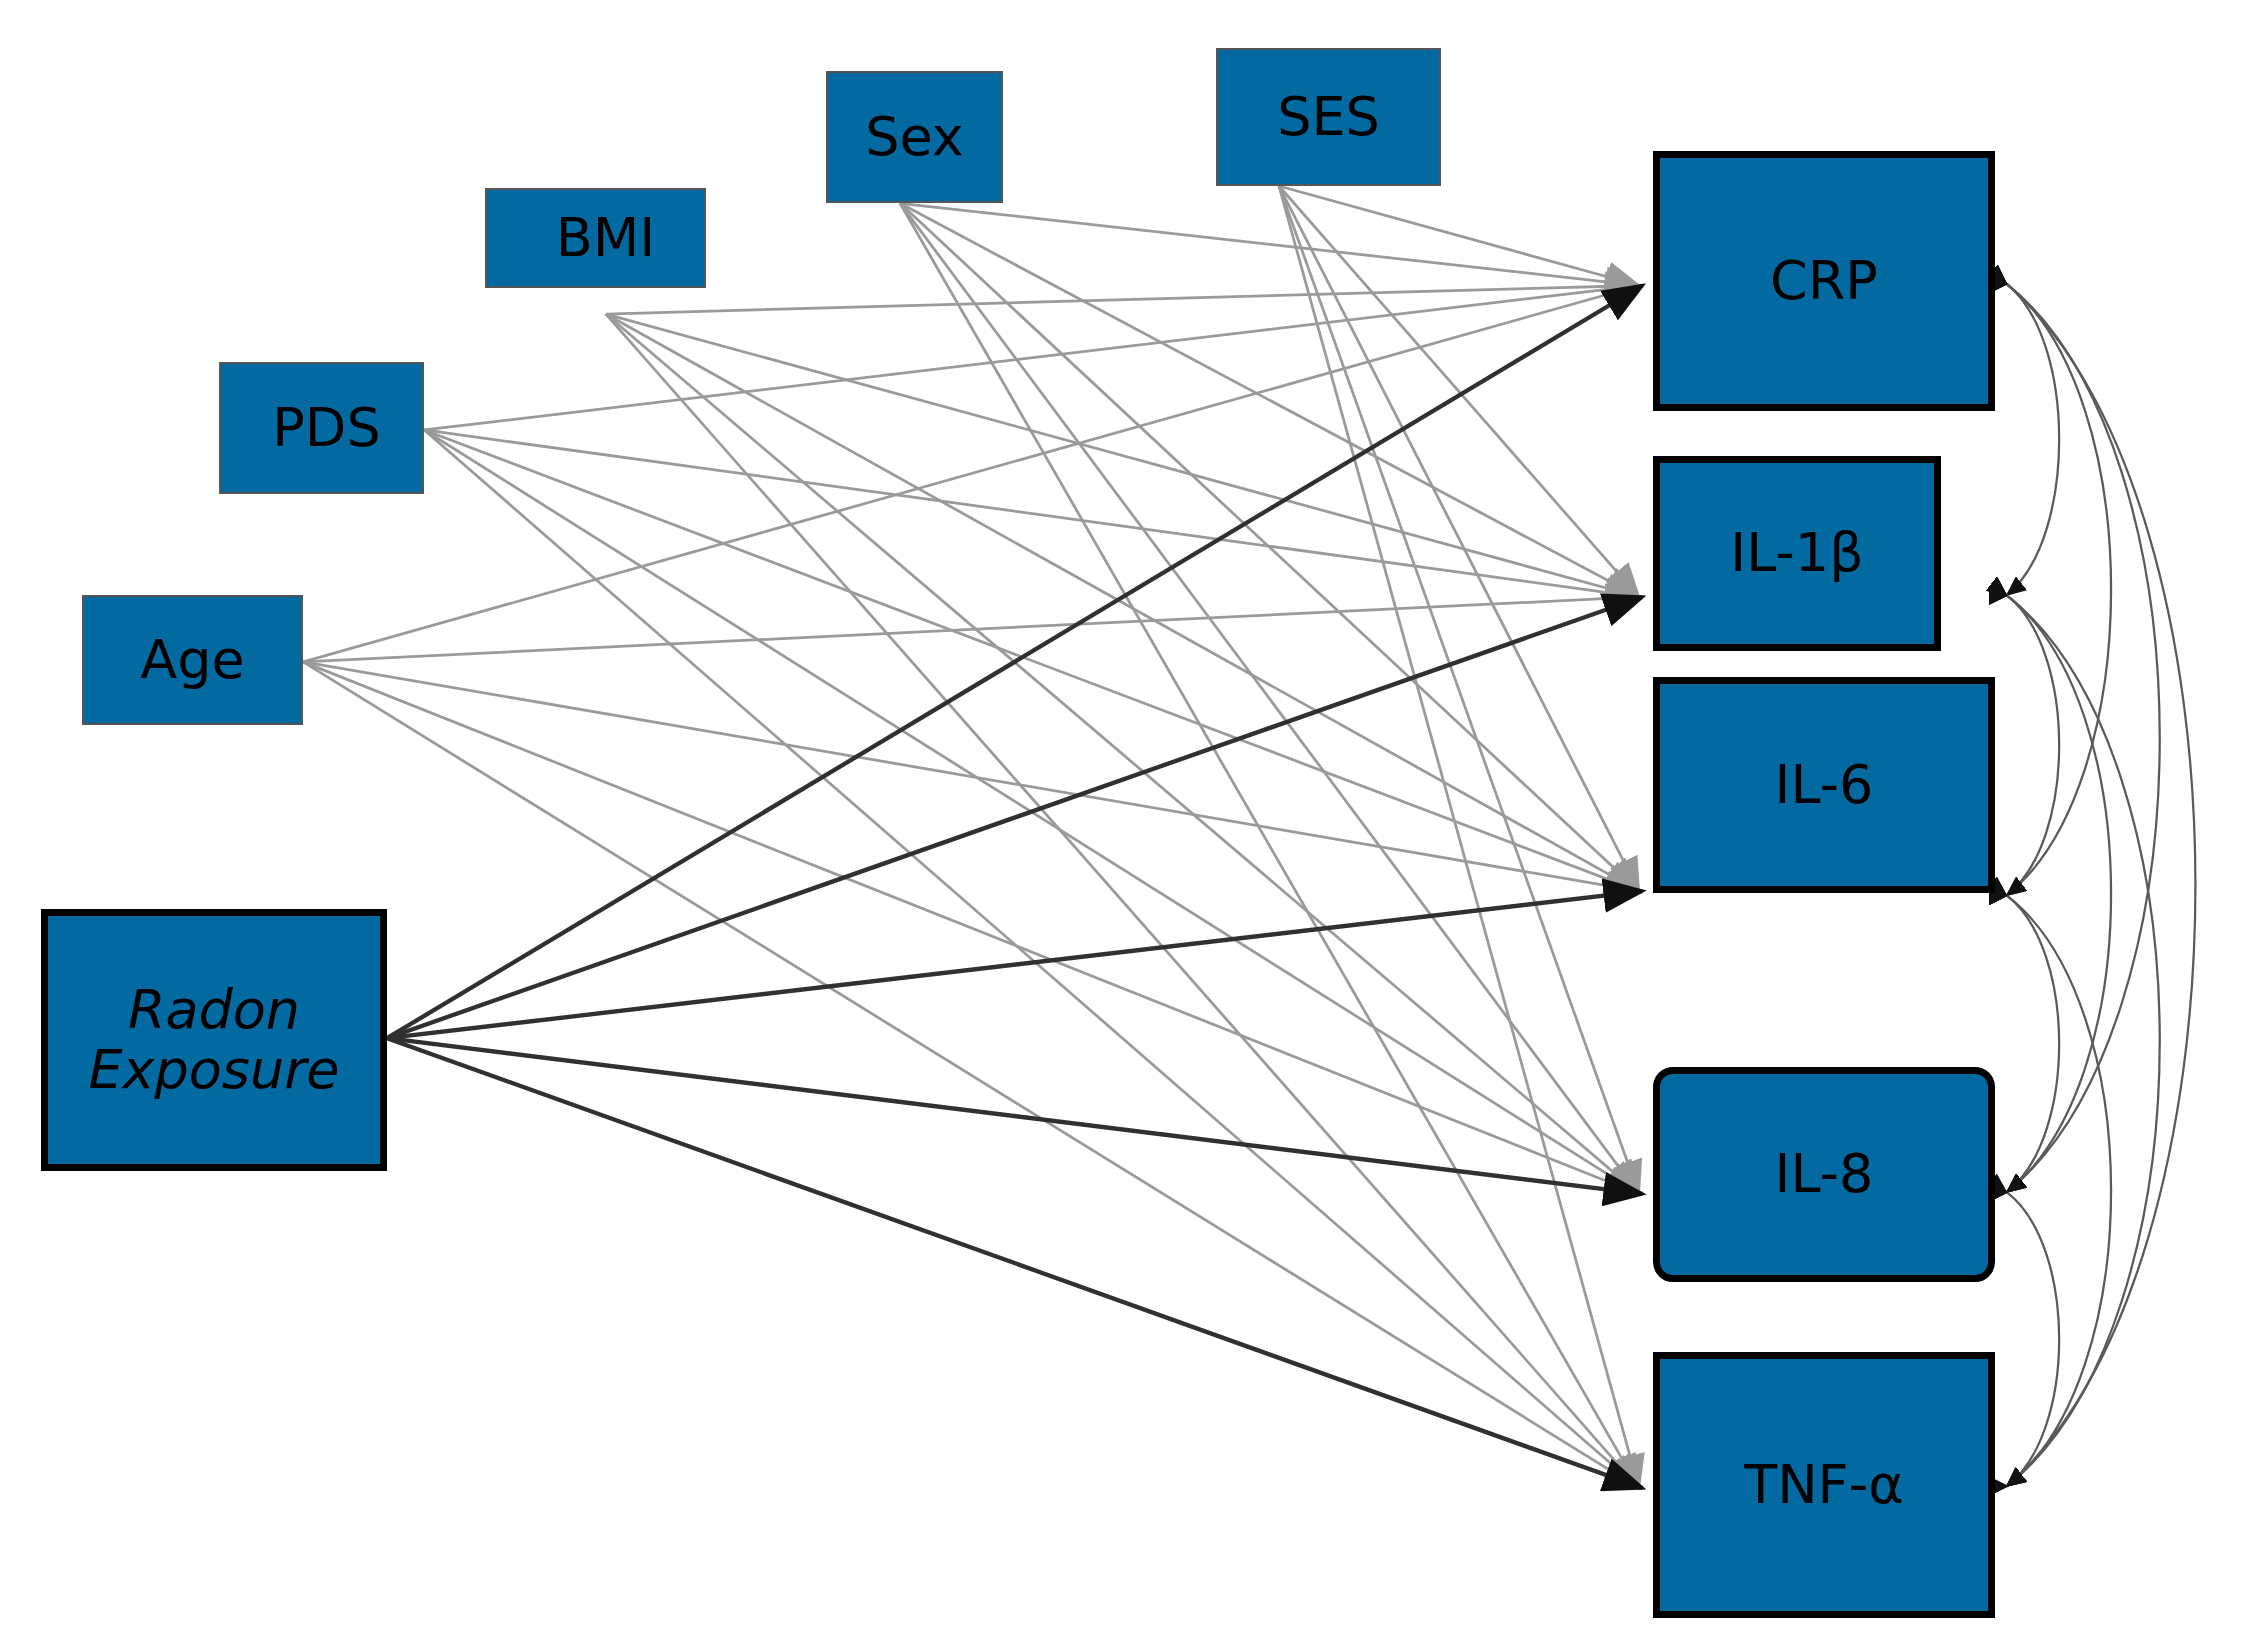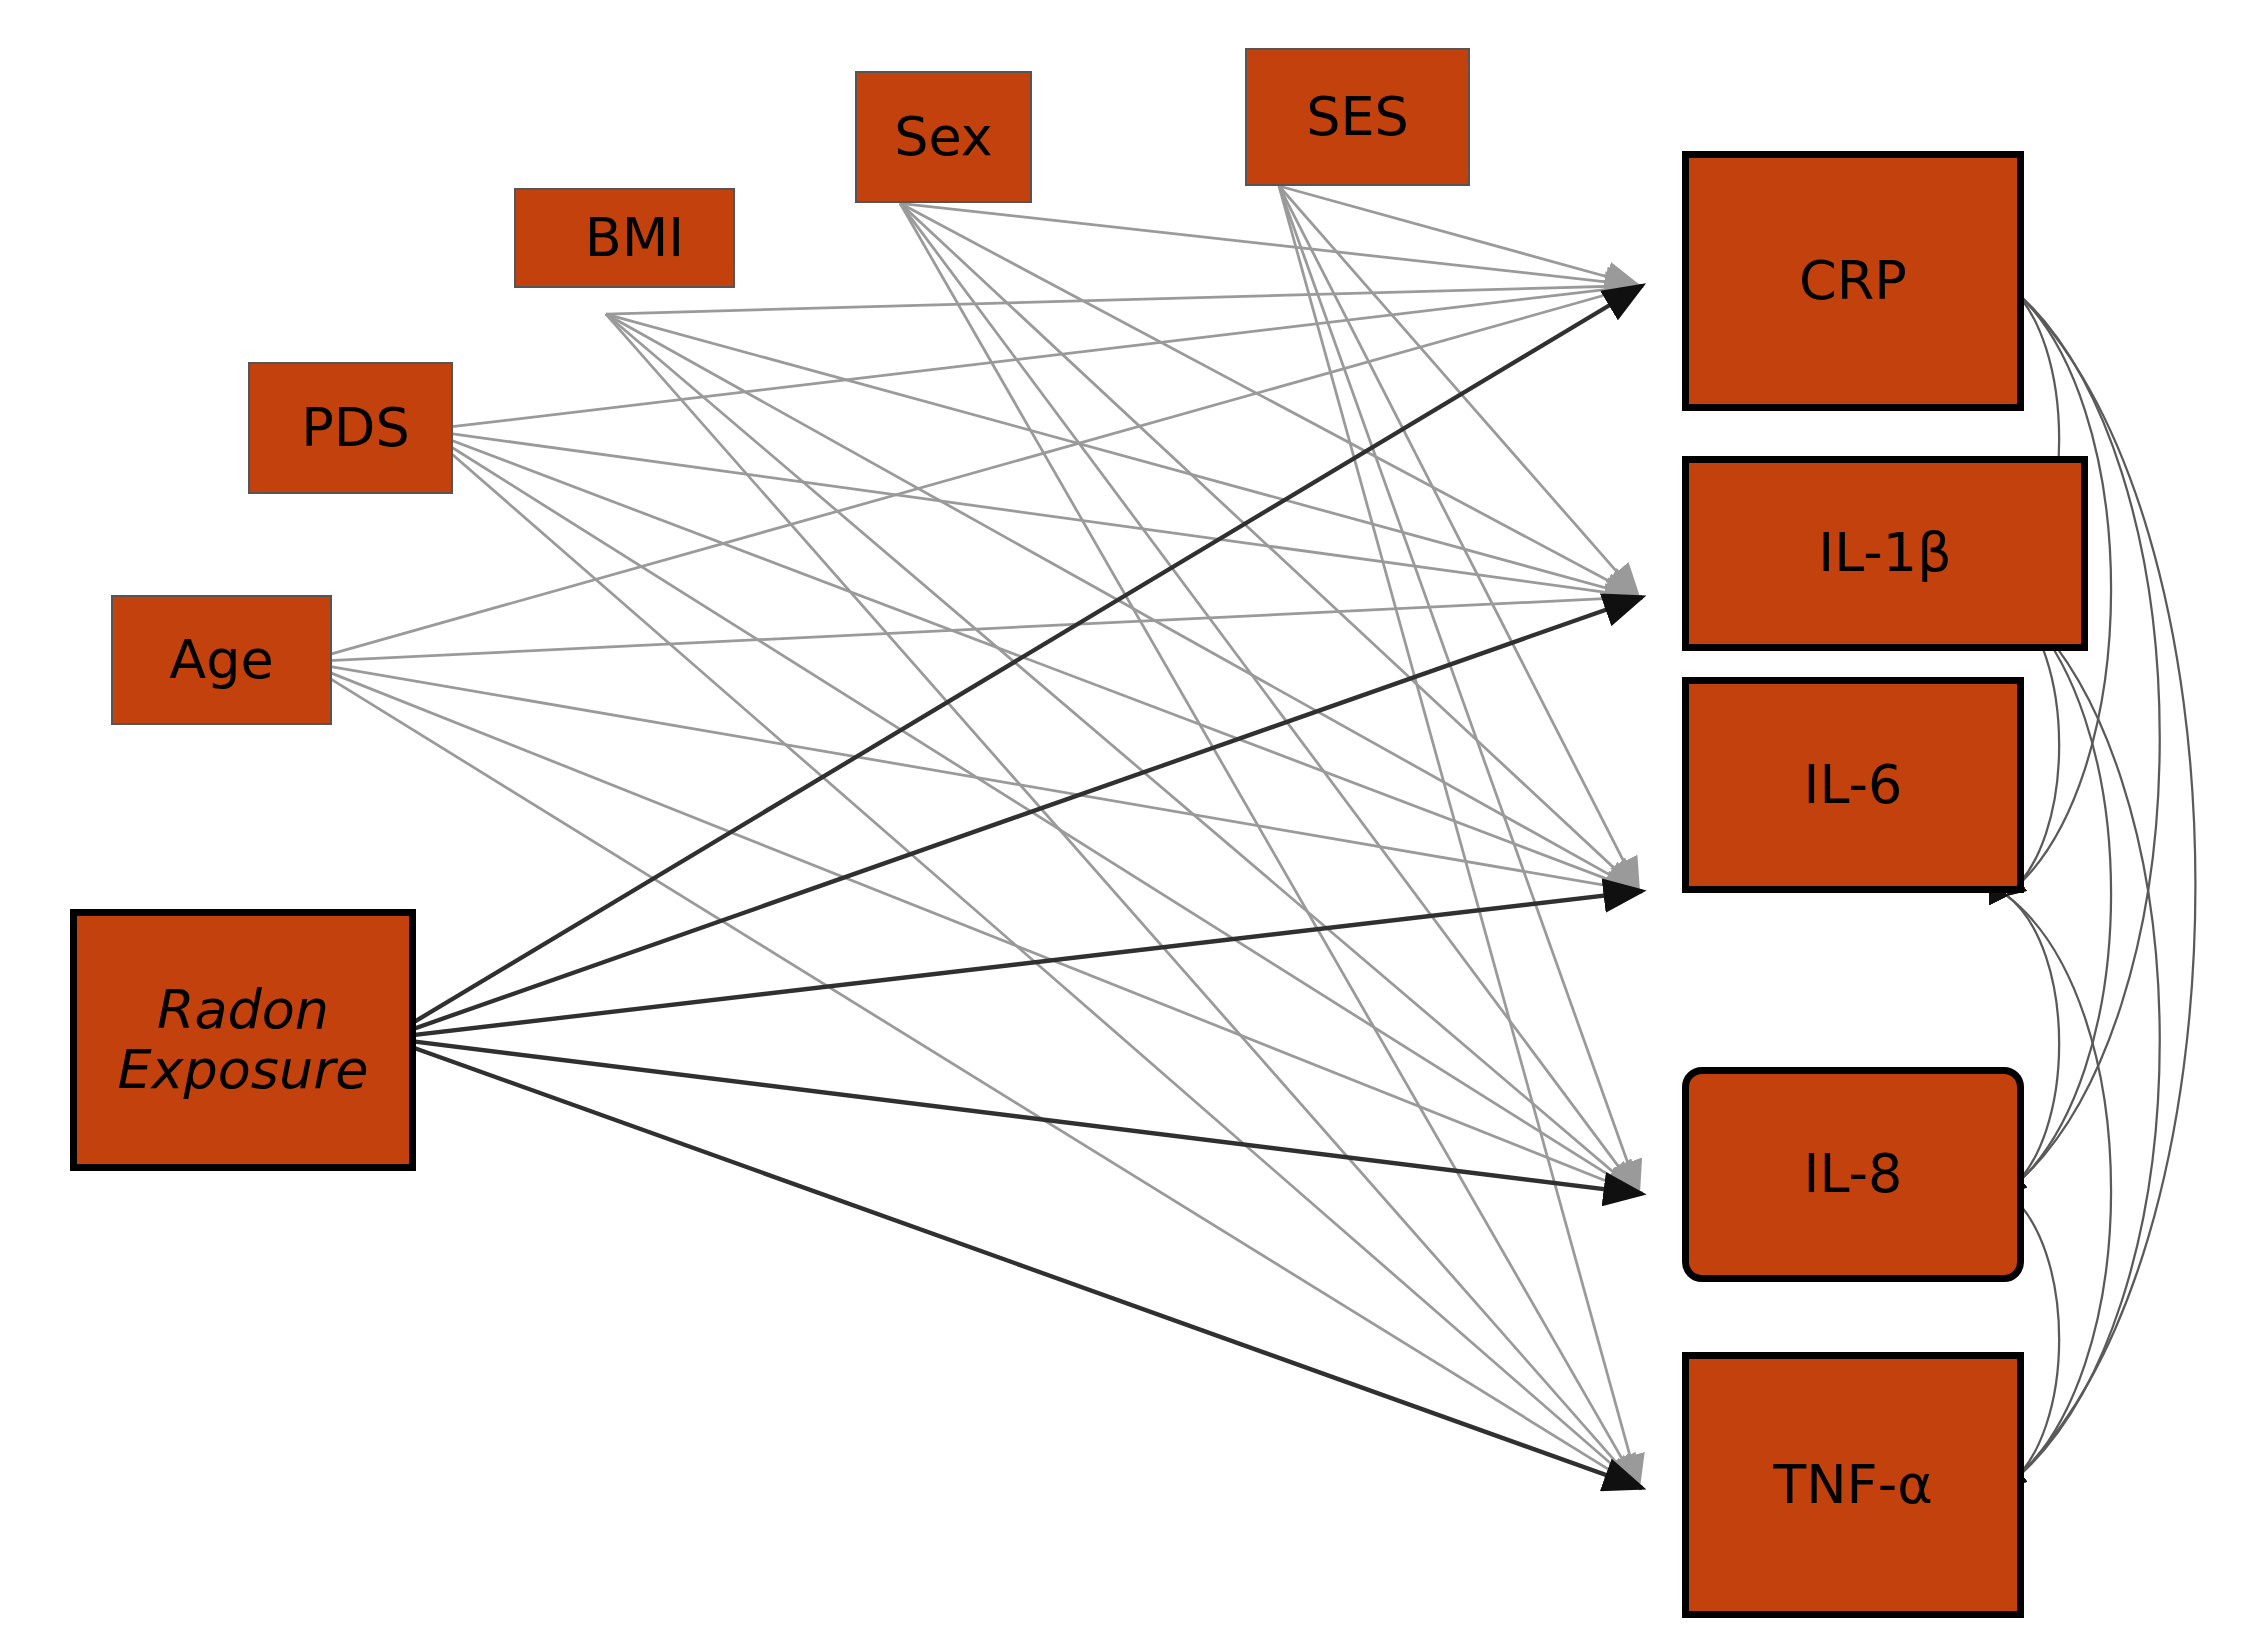--- a/index.html
+++ b/index.html
@@ -1,19 +1,19 @@
 <!DOCTYPE html>
 <html style="font-size:14px"><head>
 <meta charset="utf-8">
 <style>
   html,body{margin:0;padding:0;background:#ffffff;}
   body{width:2250px;height:1649px;font-family:"DejaVu Sans",sans-serif;}
   #canvas{position:relative;width:2250px;height:1649px;background:#fff;overflow:hidden;}
   svg#edges{position:absolute;left:0;top:0;width:2250px;height:1649px;}
-  .node{position:absolute;box-sizing:border-box;background:#c2410c;display:flex;align-items:center;justify-content:center;text-align:center;line-height:1.12;color:#000;margin-left:29px;}
+  .node{position:absolute;box-sizing:border-box;background:#0369a1;display:flex;align-items:center;justify-content:center;text-align:center;line-height:1.12;color:#000;}
   .node.cov{border:2.6px solid #555555;font-size:54px;}
   .node.thick{border:7.8px solid #000000;font-size:54px;}
   .node.exposure{border:7.8px solid #000000;font-size:54px;}
   .nlabel{display:block;white-space:pre-line;}
 </style>
 </head>
 <body>
 
 <div id="canvas">
   <svg id="edges" viewBox="0 0 2600 1906">
@@ -111,21 +111,21 @@
       </div>
       <div class="node cov" style="left: 219px; top: 362px; width: 205px; height: 132px; padding-left: 10px;">
         <span class="nlabel">PDS</span>
       </div>
       <div class="node cov" style="left: 82px; top: 595px; width: 221px; height: 130px;">
         <span class="nlabel">Age</span>
       </div>
       <div class="node thick" style="left: 1653px; top: 151px; width: 342px; height: 260px;">
         <span class="nlabel">CRP</span>
       </div>
-      <div class="node thick" style="left: 1653px; top: 456px; width: 406px; height: 195px;">
+      <div class="node thick" style="left: 1653px; top: 456px; width: 288px; height: 195px;">
         <span class="nlabel">IL-1β</span>
       </div>
       <div class="node thick" style="left: 1653px; top: 677px; width: 342px; height: 216px;">
         <span class="nlabel">IL-6</span>
       </div>
       <div class="node thick" style="left: 1653px; top: 1067px; width: 342px; height: 215px; border-radius: 20px;">
         <span class="nlabel">IL-8</span>
       </div>
       <div class="node thick" style="left: 1653px; top: 1352px; width: 342px; height: 266px;">
         <span class="nlabel">TNF-α</span>

